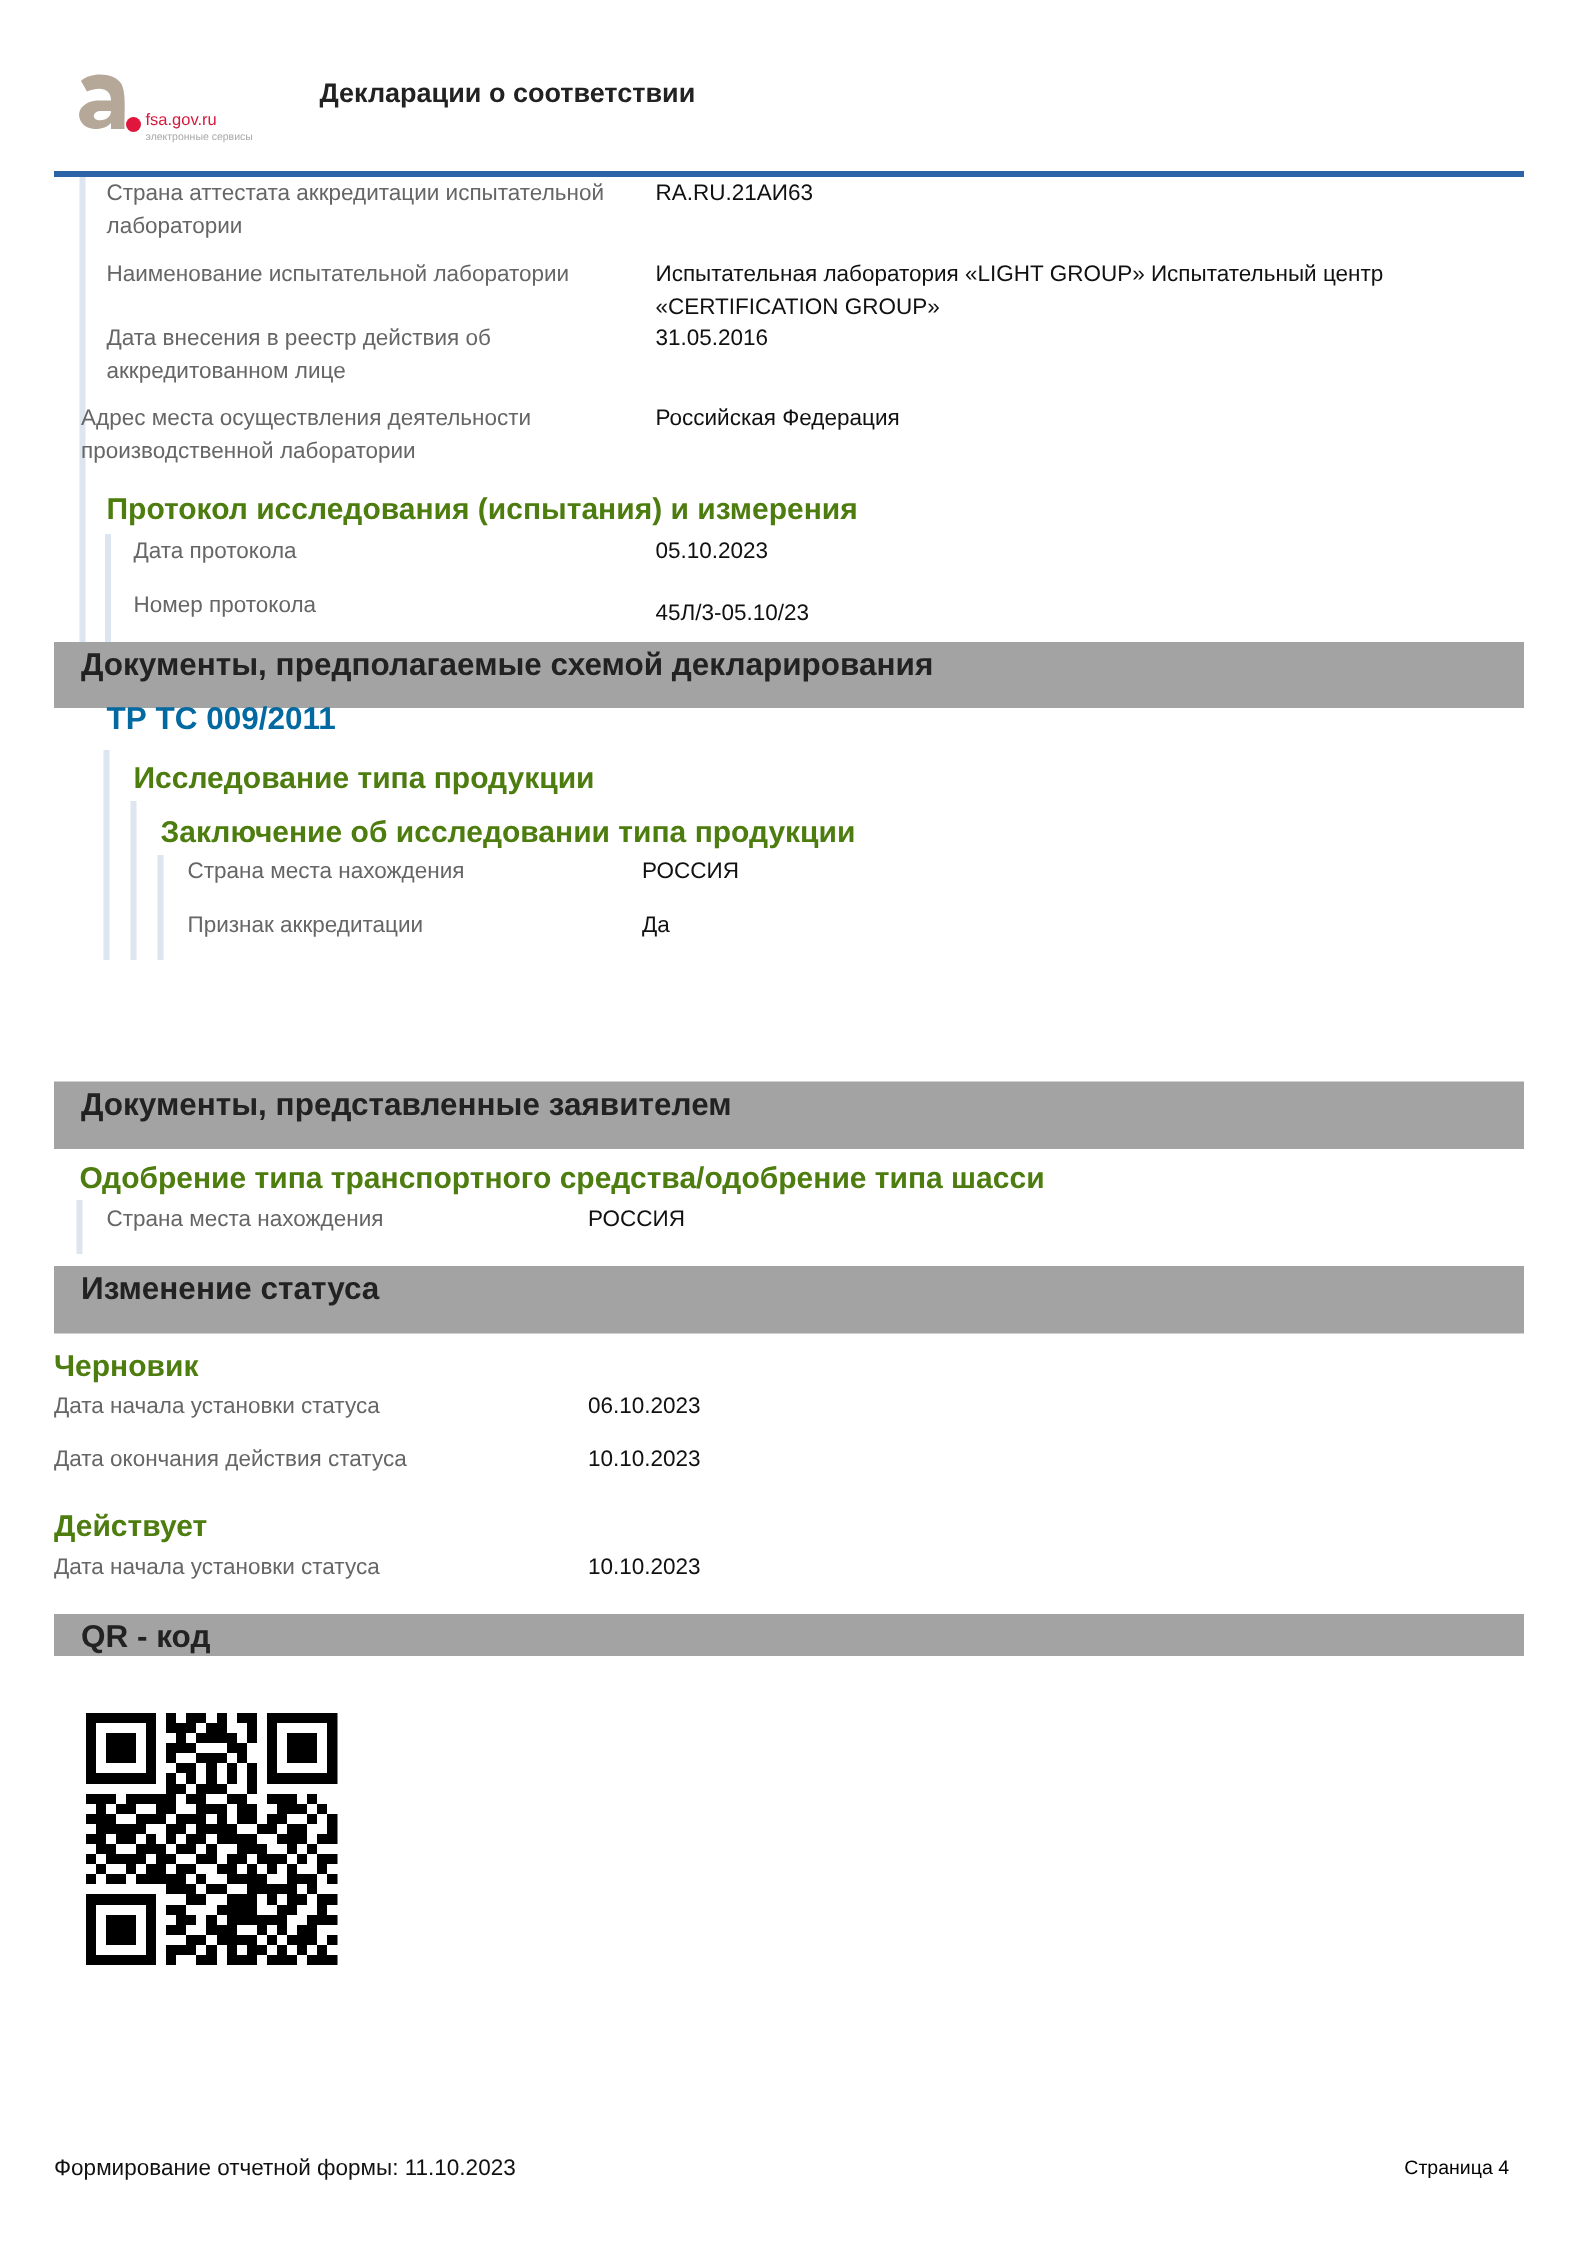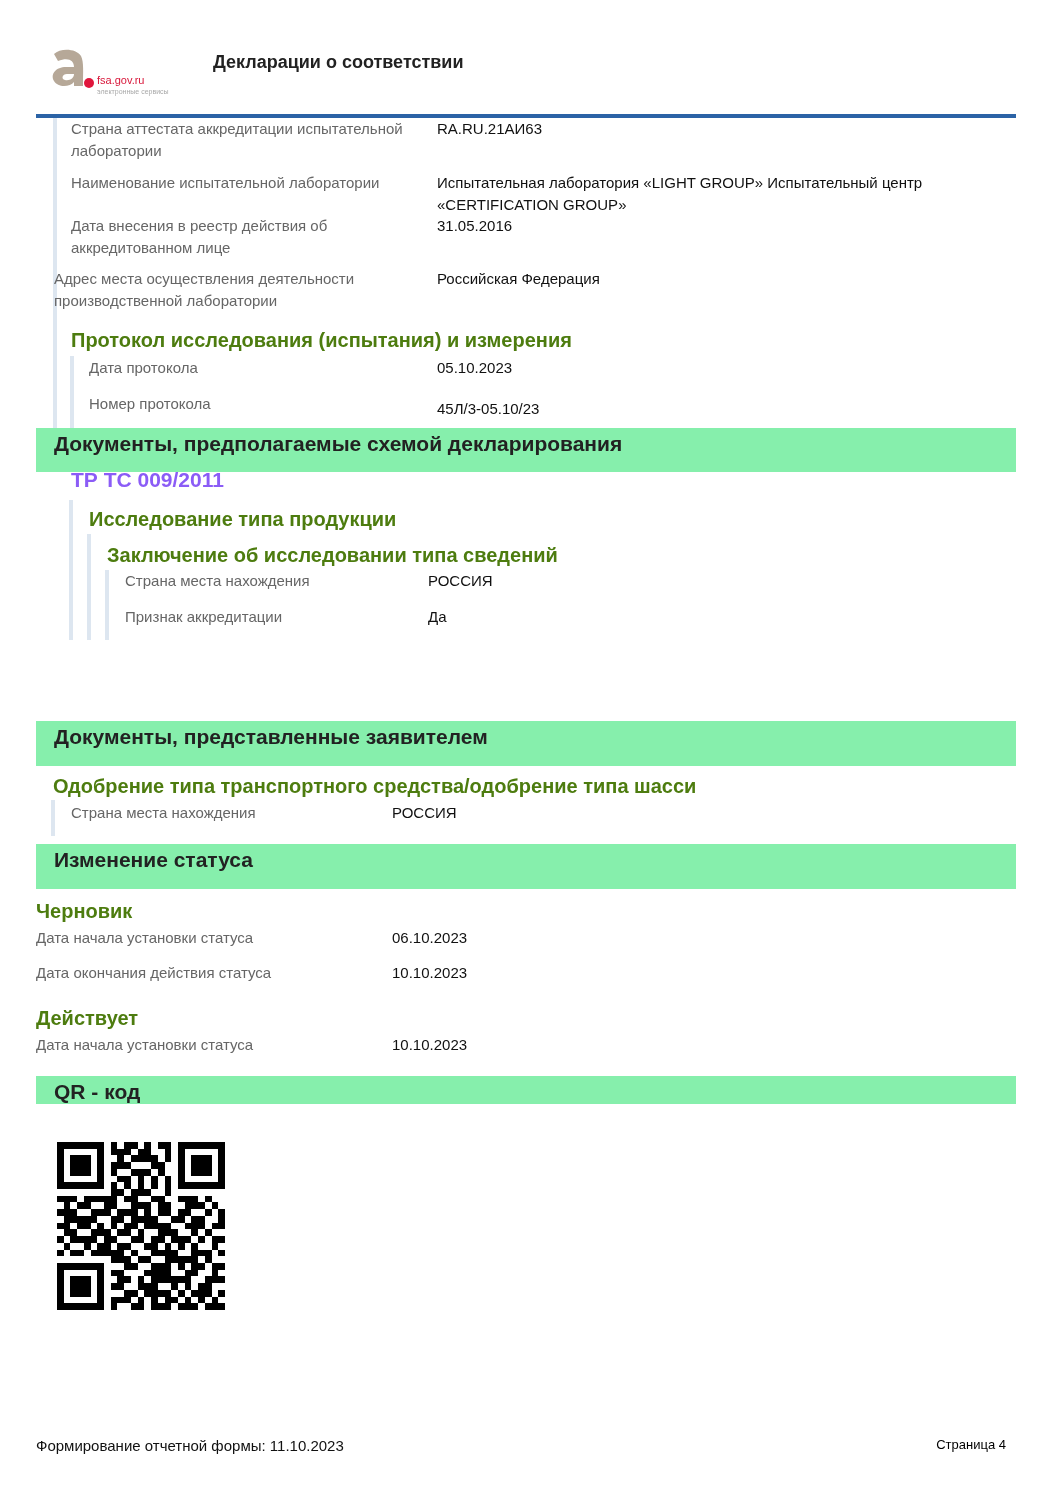--- a/index.html
+++ b/index.html
@@ -14,21 +14,21 @@
   .logo-sub { position: absolute; left: 47px; top: 40px; font-size: 7px; color: #a9a9a9; white-space: nowrap; }
   .header-title { position: absolute; left: 177px; top: 12px; font-size: 18px; font-weight: bold; color: #222; white-space: nowrap; }
   .header-rule { position: absolute; left: 36px; top: 114px; width: 980px; height: 4px; background: #2b63a6; }
 
   .abs { position: absolute; }
   .label { color: #666; font-size: 15px; line-height: 22px; }
   .value { color: #111; font-size: 15px; line-height: 22px; }
   .bold-h { font-weight: bold; font-size: 20px; color: #4d7c0f; white-space: nowrap; }
   .vline { position: absolute; width: 4px; background: #dde6f0; }
 
-  .band { position: absolute; left: 36px; width: 980px; background: #86efac; }
+  .band { position: absolute; left: 36px; width: 980px; background: #a3a3a3; }
   .band-title { position: absolute; left: 18px; font-size: 21px; font-weight: bold; color: #222; white-space: nowrap; }
 
   .qr { position: absolute; left: 57px; top: 1142px; width: 168px; height: 168px; }
   .footer-left { position: absolute; left: 36px; top: 1437px; font-size: 15px; color: #111; white-space: nowrap; }
   .footer-right { position: absolute; right: 54px; top: 1437px; font-size: 13px; color: #000000; white-space: nowrap; }
 </style>
 </head>
 <body>
 
 <div class="header">
@@ -61,26 +61,26 @@
 <div class="abs bold-h" style="left:71px; top:329px;">Протокол исследования (испытания) и измерения</div>
 <div class="vline" style="left:70px; top:356px; height:72px;"></div>
 <div class="abs label" style="left:89px; top:357px;">Дата протокола</div>
 <div class="abs value" style="left:437px; top:357px;">05.10.2023</div>
 <div class="abs label" style="left:89px; top:393px;">Номер протокола</div>
 <div class="abs value" style="left:437px; top:398px;">45Л/3-05.10/23</div>
 
 <div class="band" style="top:428px; height:44px;">
   <div class="band-title" style="top:4px;">Документы, предполагаемые схемой декларирования</div>
 </div>
-<div class="abs" style="left:71px; top:468px; font-size:21px; font-weight:bold; color:#8b5cf6; white-space:nowrap;">ТР ТС 009/2011</div>
+<div class="abs" style="left:71px; top:468px; font-size:21px; font-weight:bold; color:#0369a1; white-space:nowrap;">ТР ТС 009/2011</div>
 
 <div class="vline" style="left:69px; top:500px; height:140px;"></div>
 <div class="abs bold-h" style="left:89px; top:508px;">Исследование типа продукции</div>
 <div class="vline" style="left:87px; top:534px; height:106px;"></div>
-<div class="abs bold-h" style="left:107px; top:544px;">Заключение об исследовании типа сведений</div>
+<div class="abs bold-h" style="left:107px; top:544px;">Заключение об исследовании типа продукции</div>
 <div class="vline" style="left:105px; top:570px; height:70px;"></div>
 <div class="abs label" style="left:125px; top:570px;">Страна места нахождения</div>
 <div class="abs value" style="left:428px; top:570px;">РОССИЯ</div>
 <div class="abs label" style="left:125px; top:606px;">Признак аккредитации</div>
 <div class="abs value" style="left:428px; top:606px;">Да</div>
 
 <div class="band" style="top:721px; height:45px;">
   <div class="band-title" style="top:4px;">Документы, представленные заявителем</div>
 </div>
 <div class="abs bold-h" style="left:53px; top:775px;">Одобрение типа транспортного средства/одобрение типа шасси</div>

